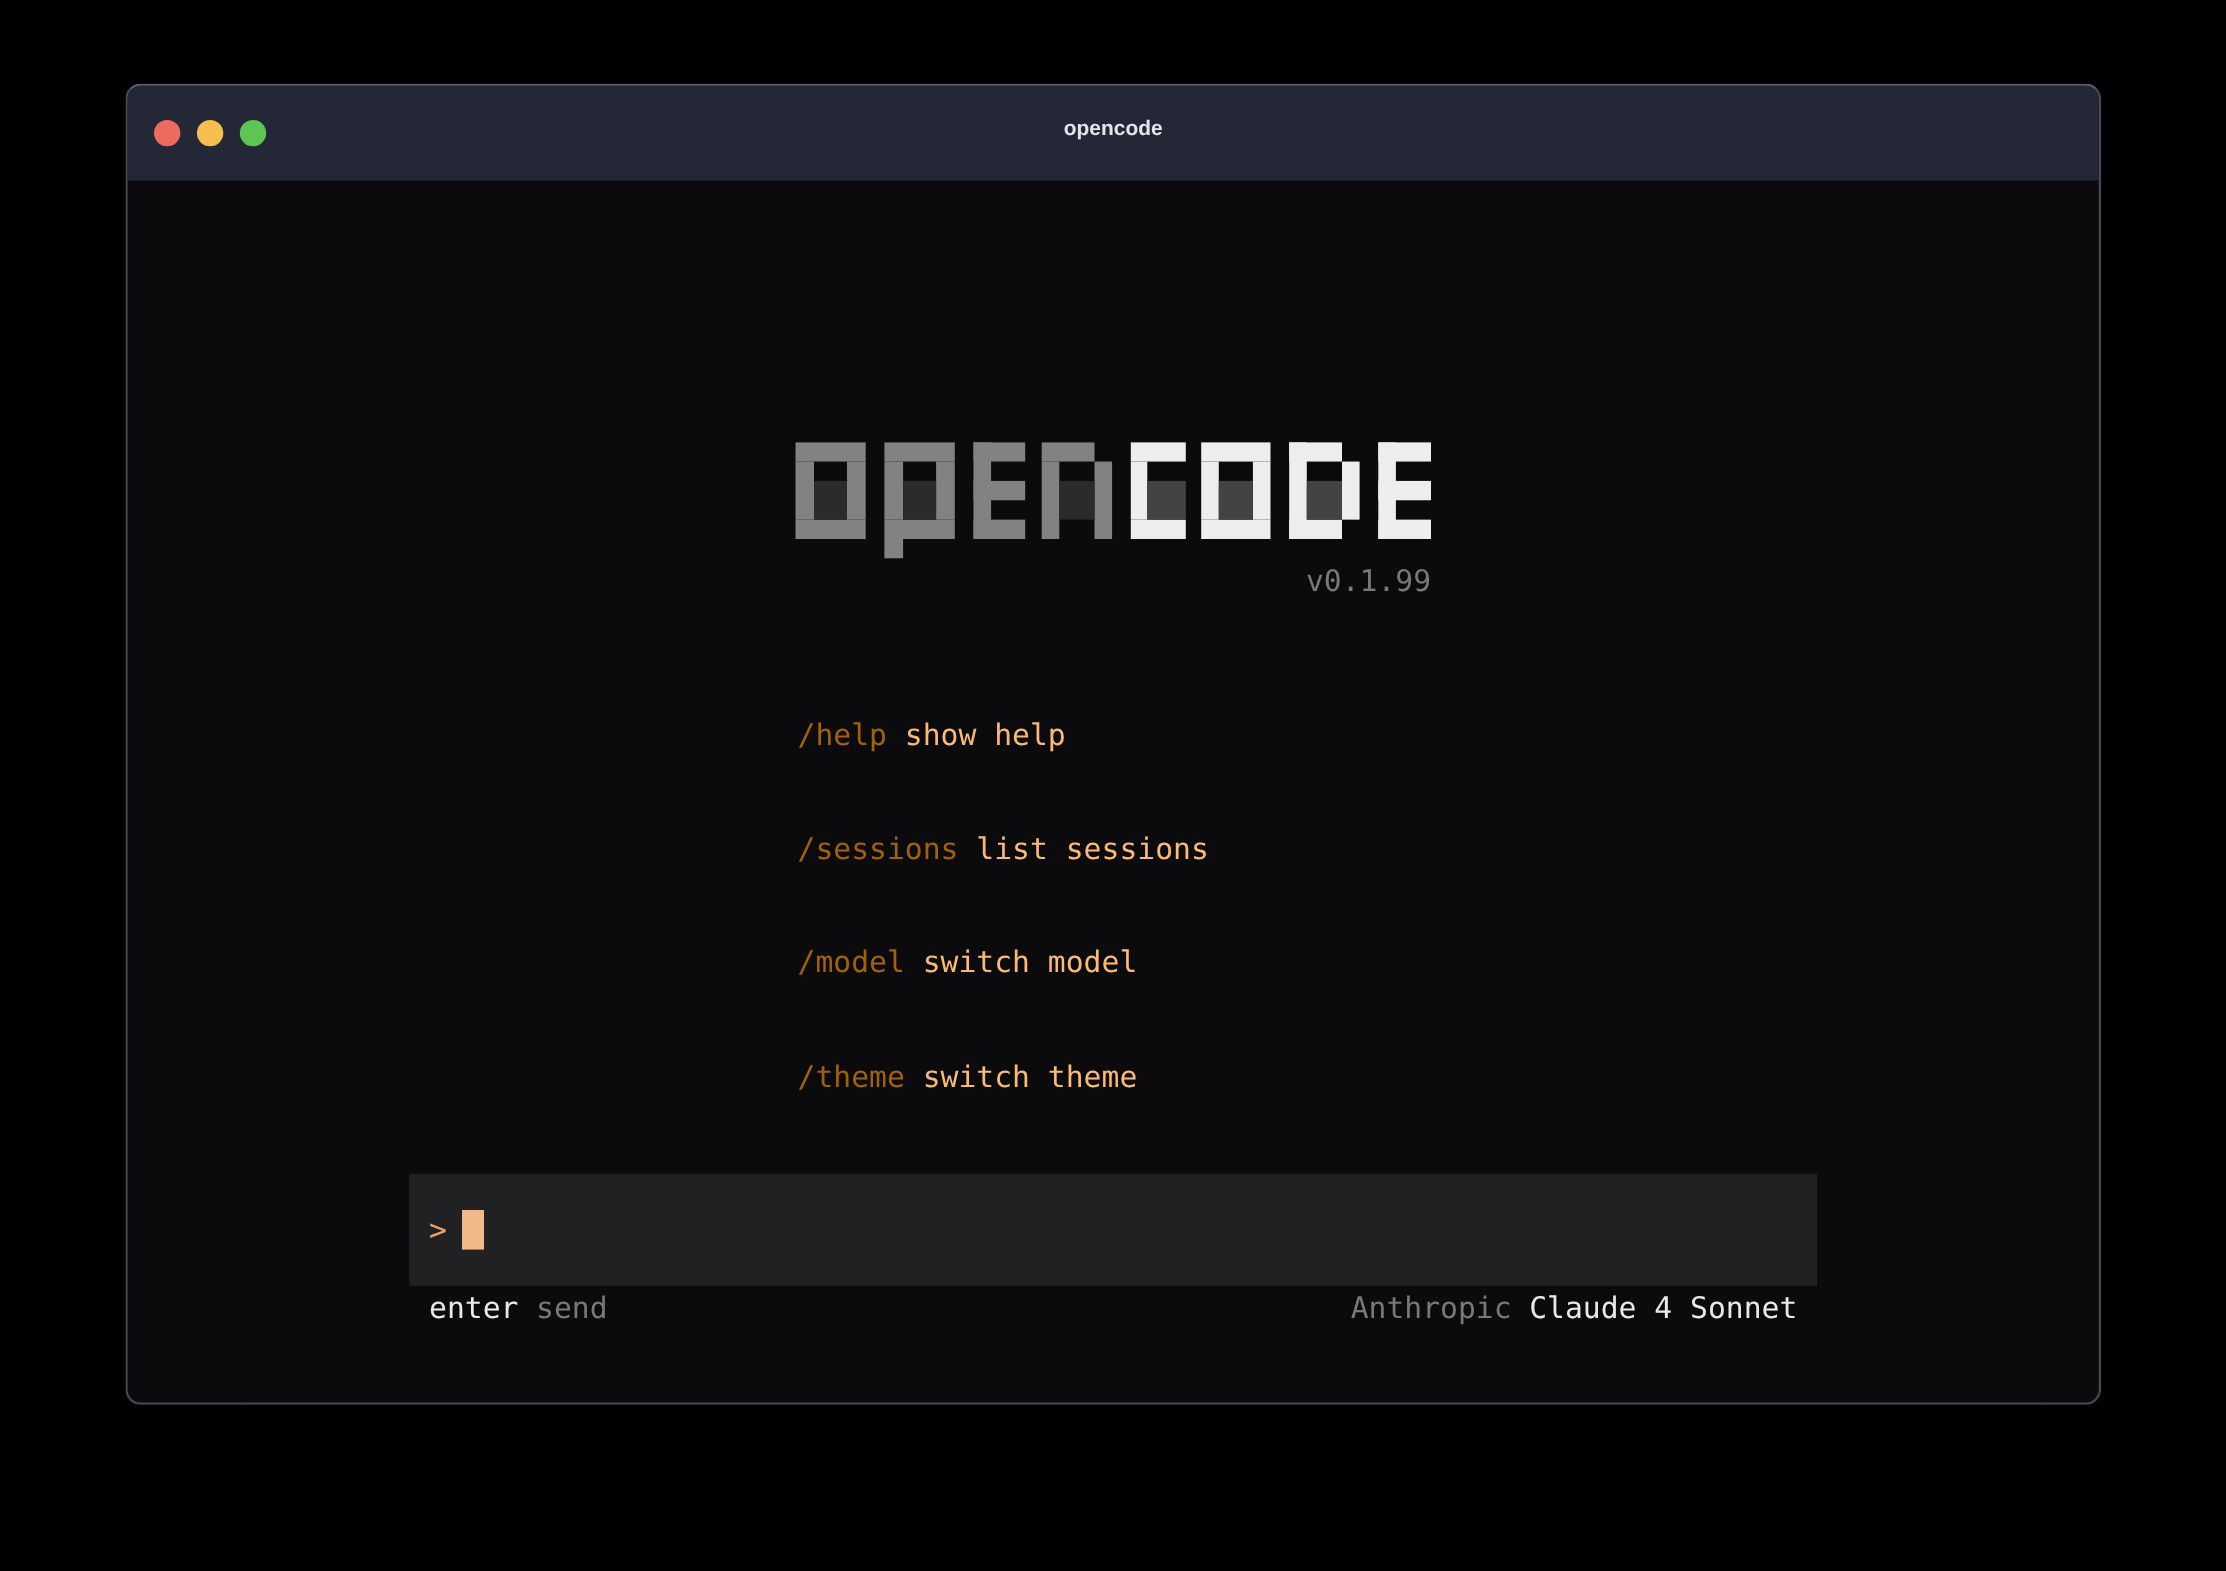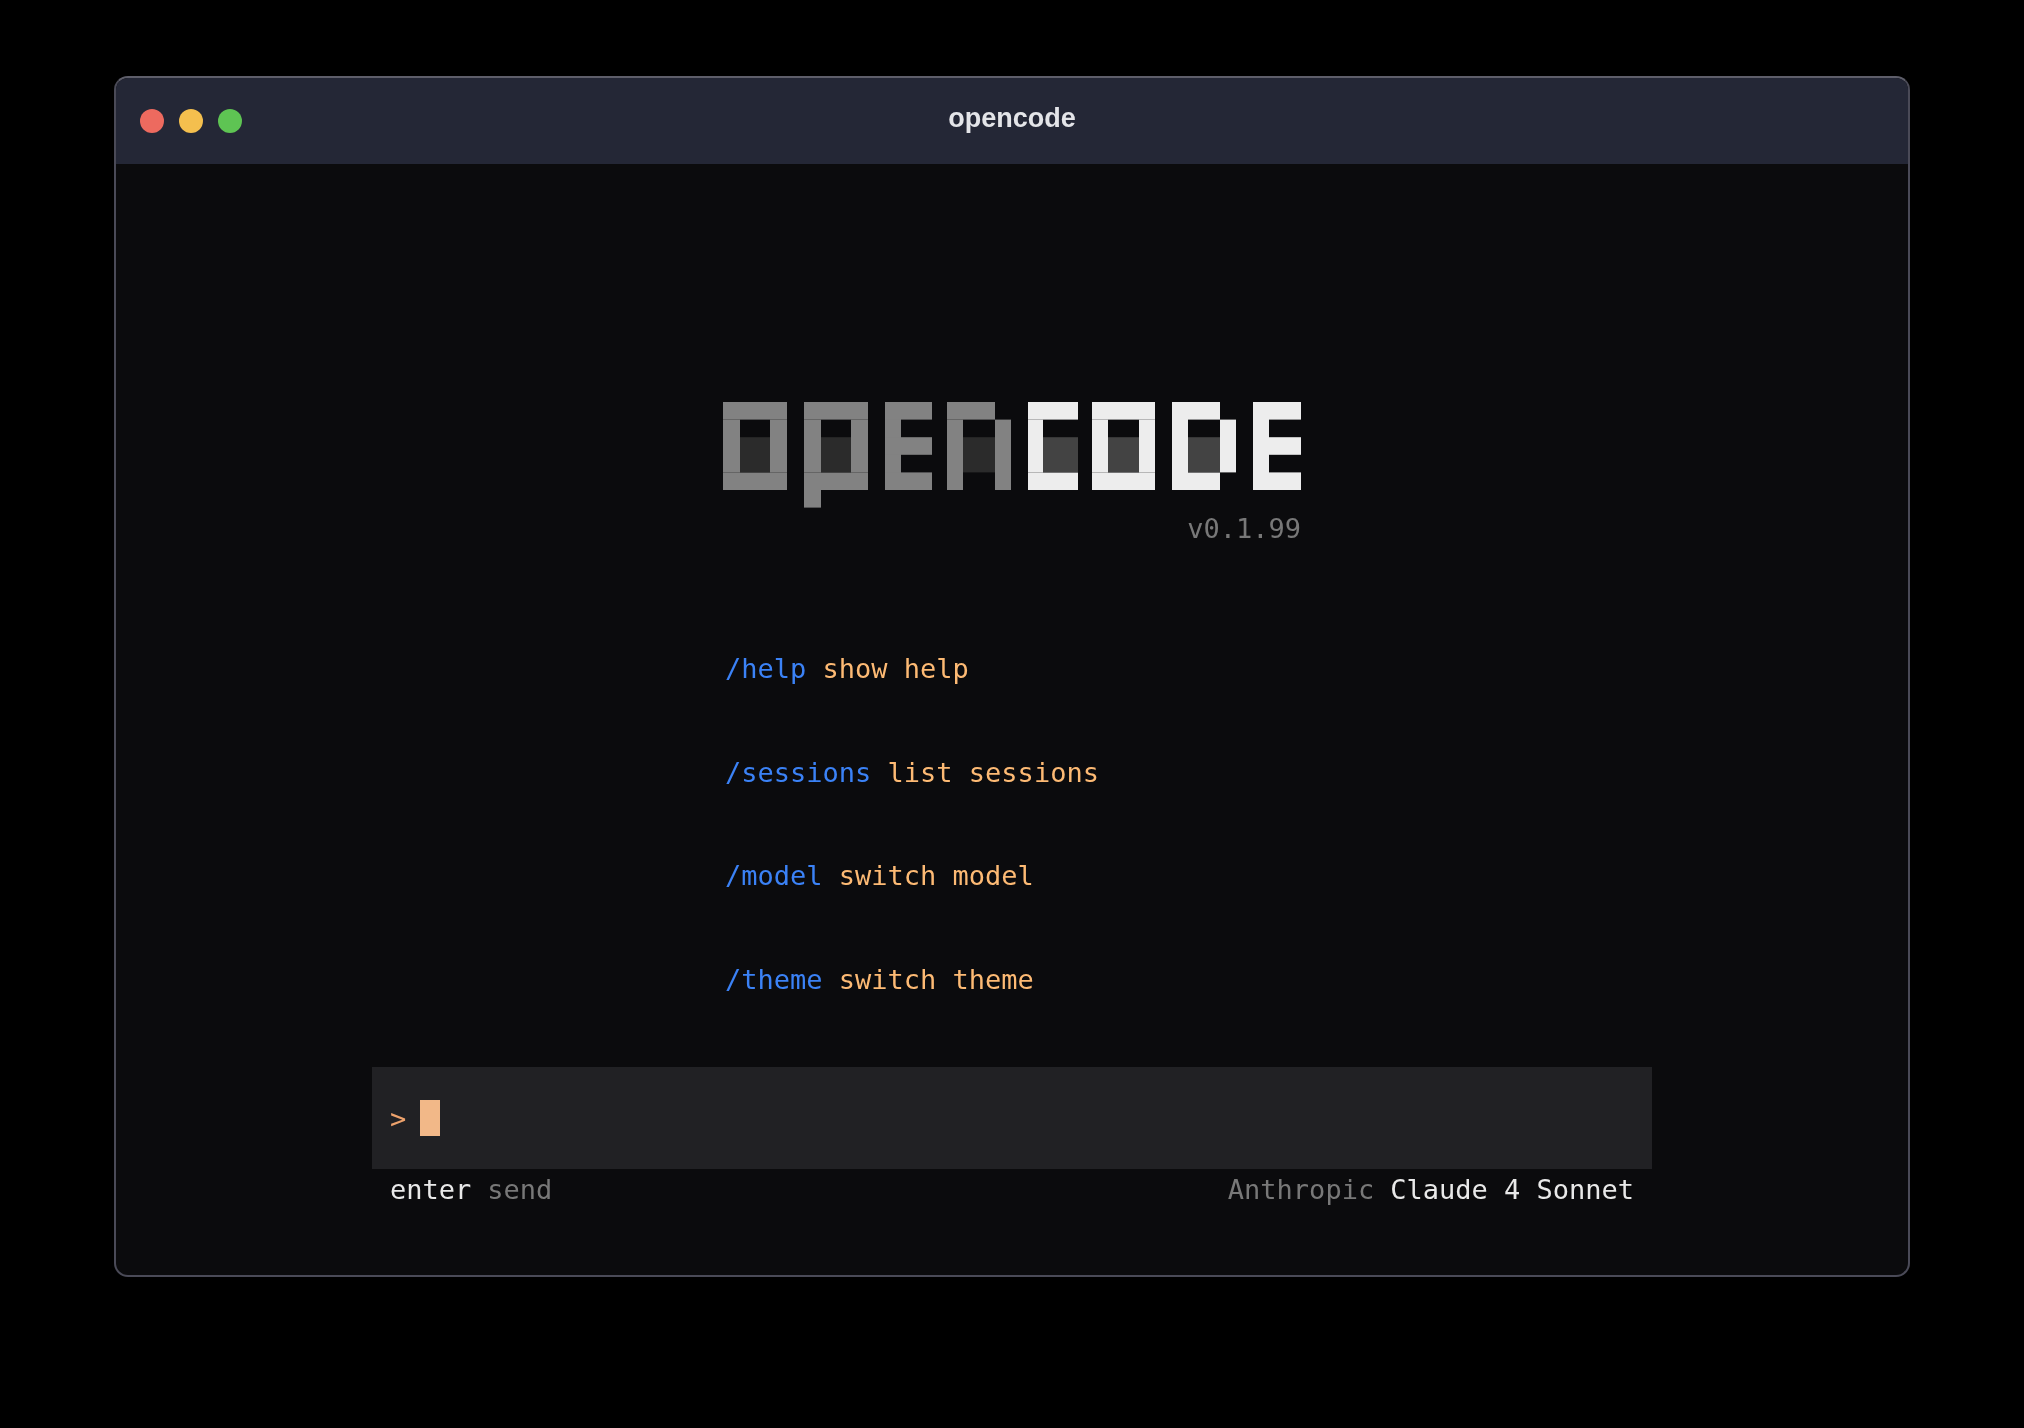--- a/index.html
+++ b/index.html
@@ -47,21 +47,21 @@
   .light.yellow { background: #f4bf4e; }
   .light.green  { background: #5ec453; }
   .titlebar-title {
     position: absolute;
     left: 0; right: 0; top: 0; bottom: 6px;
     display: flex;
     align-items: center;
     justify-content: center;
     font-family: "Liberation Sans", sans-serif;
     font-weight: 700;
-    font-size: 27px;
+    font-size: 19px;
     color: #e4e5e9;
     pointer-events: none;
   }
 
   .content {
     position: relative;
     height: 1111px;
   }
 
   
@@ -82,21 +82,21 @@
 
   
   .commands {
     position: absolute;
     top: 419px;
     left: 609px;
     font-size: 27px;
     line-height: 34.5px;
     white-space: pre;
   }
-  .cmd  { color: #3b82f6; }
+  .cmd  { color: #a16207; }
   .desc { color: #fdba74; }
 
   
   .input-box {
     position: absolute;
     left: 256px; top: 903px;
     width: 1280px; height: 102px;
     background: #212124;
     display: flex;
     align-items: center;

